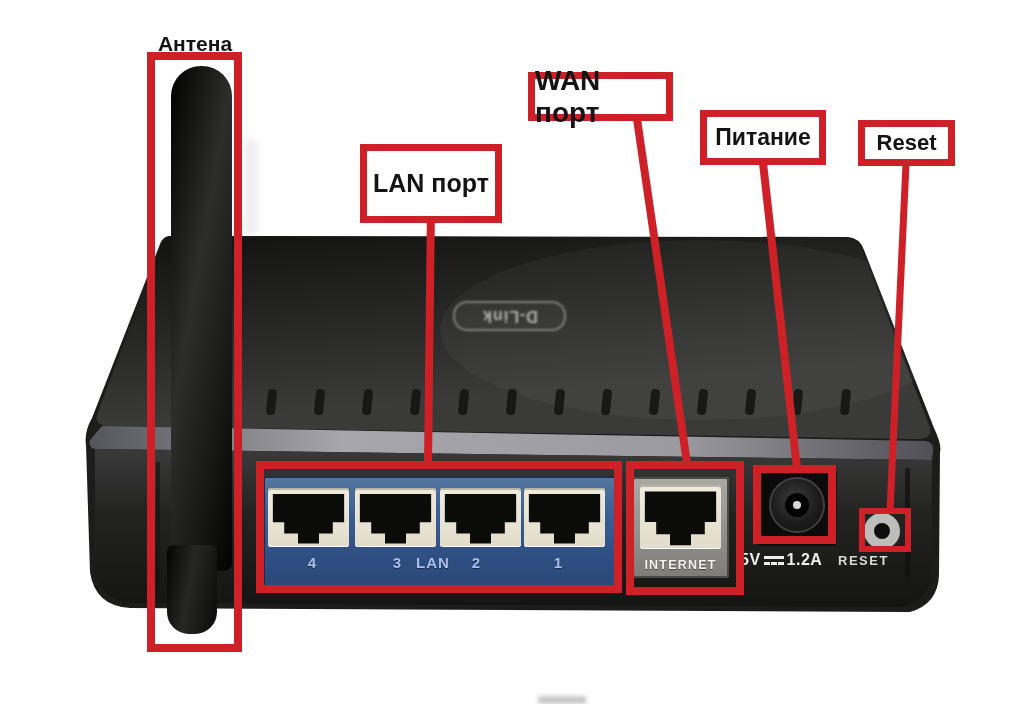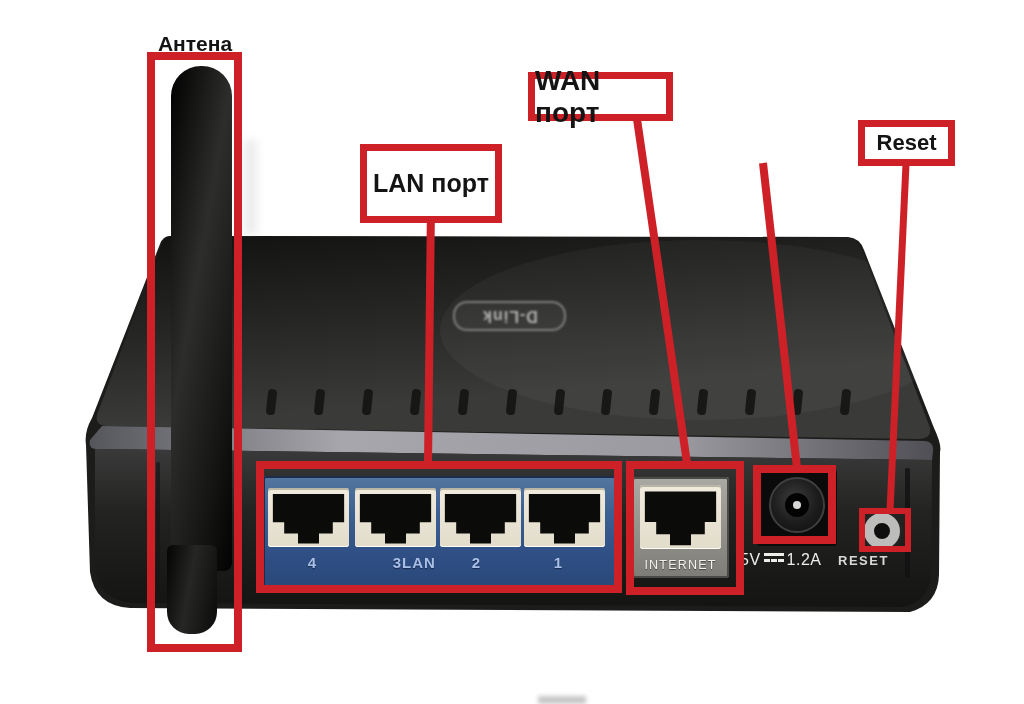--- a/index.html
+++ b/index.html
@@ -28,40 +28,40 @@
     border-radius:3px;box-shadow:0 0 0 2px #1c2c4a inset}
   .rj45{position:absolute;background:linear-gradient(180deg,#f0ebdd,#e2dccb);border-radius:3px;
     box-shadow:0 2px 0 #b9b4a4 inset,0 -1px 0 #fffef6 inset}
   .rj45 .opening{position:absolute;left:0;top:0;width:100%;height:100%;background:#0b0b0a;
     clip-path:polygon(6% 10%,94% 10%,94% 58%,80% 58%,80% 77%,63% 77%,63% 94%,37% 94%,37% 77%,20% 77%,20% 58%,6% 58%)}
   .lan-panel .p1{left:5px}.lan-panel .p2{left:92px}.lan-panel .p3{left:177px}.lan-panel .p4{left:261px}
   .lan-panel .rj45{top:12px;width:81px;height:59px}
   .lan-labels{position:absolute;left:0;top:78px;width:100%;height:30px}
   .lan-labels span{position:absolute;transform:translateX(-50%);color:#a9bfe6;font-size:15px;font-weight:bold;
     text-shadow:0 1px 1px #16294c}
-  .ll-0{left:49px}.ll-1{left:134px}.ll-2{left:156px;font-size:14px;letter-spacing:1px}.ll-3{left:213px}.ll-4{left:295px}
+  .ll-0{left:49px}.ll-1{left:134px}.ll-2{left:170px;font-size:14px;letter-spacing:1px}.ll-3{left:213px}.ll-4{left:295px}
 
   
   .inet{position:absolute;left:632px;top:477px;width:97px;height:101px;z-index:2;
     background:linear-gradient(180deg,#aba9a3,#908e88 60%,#7e7c76);border-radius:3px;
     box-shadow:0 0 0 2px #4c4a46 inset}
   .inet .rj45{left:8px;top:8px;width:81px;height:64px}
   .inet-label{position:absolute;left:0;bottom:6px;width:100%;text-align:center;color:#f2f2ef;
-    font-size:12.5px;font-weight:normal;letter-spacing:1.2px;text-shadow:0 1px 1px rgba(0,0,0,.5)}
+    font-size:12.5px;font-weight:bold;letter-spacing:1.2px;text-shadow:0 1px 1px rgba(0,0,0,.5)}
 
   
   .power{position:absolute;left:757px;top:468px;width:80px;height:78px;z-index:2;background:#0b0b0b;
     border-radius:4px;box-shadow:0 1px 0 #3a3a3a inset}
   .power .ring{position:absolute;left:12px;top:9px;width:56px;height:56px;border-radius:50%;
     background:radial-gradient(circle at 45% 40%,#3d3d3d 0%,#1c1c1c 55%,#0e0e0e 100%);
     border:2px solid #3f3f3f}
   .power .hole{position:absolute;left:14px;top:14px;width:24px;height:24px;border-radius:50%;background:#030303}
   .power .pin{position:absolute;left:8px;top:8px;width:8px;height:8px;border-radius:50%;background:#d8d8d6}
-  .power-spec{position:absolute;left:740px;top:551px;z-index:2;display:flex;
-    color:#ededea;font-size:16px;font-weight:normal;letter-spacing:.5px;white-space:nowrap}
+  .power-spec{position:absolute;left:740px;top:551px;z-index:2;display:flex;align-items:center;
+    color:#ededea;font-size:16px;font-weight:bold;letter-spacing:.5px;white-space:nowrap}
   .dc-symbol{display:inline-block;width:20px;height:11px;margin:2px 3px 0 3px;position:relative}
   .dc-symbol i{display:block}
   .dc-symbol::before{content:"";position:absolute;left:0;right:0;top:0;border-top:3px solid #ededea}
   .dc-symbol::after{content:"";position:absolute;left:0;right:0;top:6px;border-top:3px dashed #ededea}
 
   
   .reset-btn{position:absolute;left:864px;top:513px;width:36px;height:36px;z-index:2;border-radius:50%;
     background:#0e0e0e;border:10px solid #bdbdbb;box-shadow:0 0 0 3px #232322}
   .reset-text{position:absolute;left:838px;top:553px;width:64px;z-index:2;color:#d8d8d6;
     font-size:13px;font-weight:bold;letter-spacing:1.5px}
@@ -219,19 +219,22 @@
   <div class="ann-box box-power"></div>
   <div class="ann-box box-reset"></div>
 
   <div class="ann-label lbl-antenna">Антена</div>
   <div class="ann-label lbl-lan">
     <span>LAN порт</span>
   </div>
   <div class="ann-label lbl-wan">
     <span>WAN порт</span>
   </div>
+  <div class="ann-label lbl-power">
+    <span>Питание</span>
+  </div>
   <div class="ann-label lbl-reset">
     <span>Reset</span>
   </div>
 
   <div class="watermark-frag"></div>
 
 </div>
 
 </body></html>

